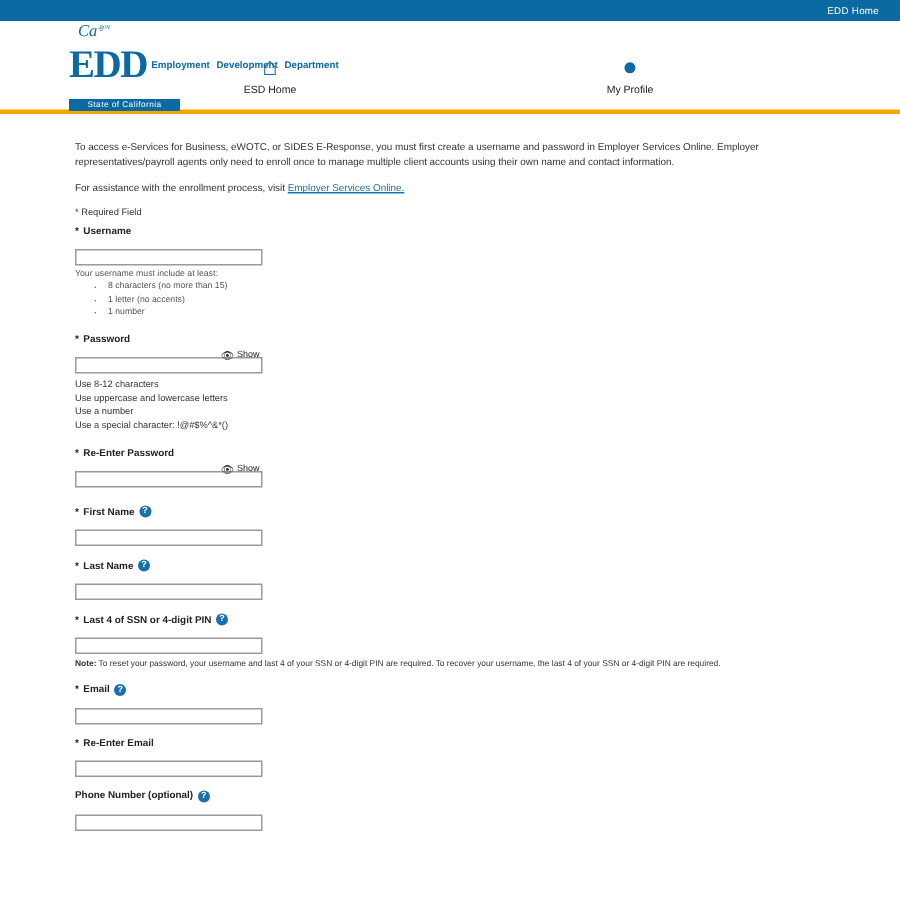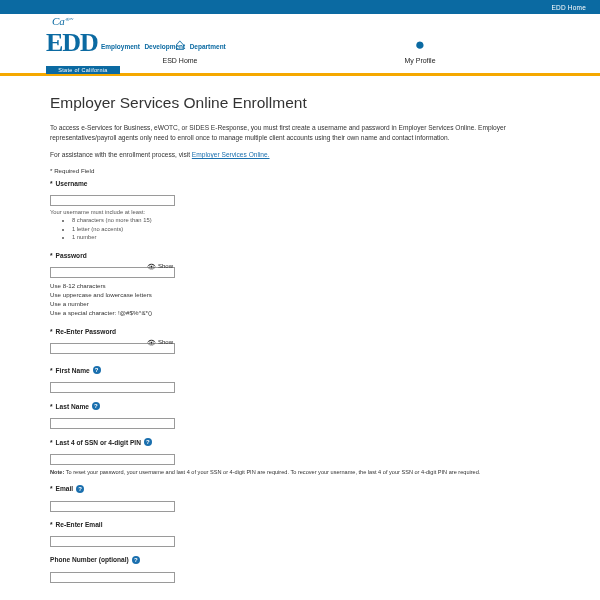--- a/index.html
+++ b/index.html
@@ -56,21 +56,21 @@
     background: #ffffff;
     border-bottom: 3px solid #f5a800;
     display: flex;
     align-items: center;
   }
   .logo-wrap {
     position: absolute;
     left: 46px;
     top: 2px;
     display: flex;
-    align-items: center;
+    align-items: flex-start;
   }
   .logo-edd {
     font-family: "Liberation Serif", serif;
     font-weight: bold;
     font-size: 26px;
     color: #0b6aa2;
     letter-spacing: -1px;
     line-height: 26px;
   }
   .logo-text {
@@ -267,21 +267,20 @@
     </a>
     <a class="hnav-item" href="#">
       <span class="hnav-icon">●</span>
       <span class="hnav-label">My Profile</span>
     </a>
   </div>
 </div>
 
 <div class="content">
 
-  <h1>Employer Services Online Enrollment</h1>
 
   <p class="intro">To access e-Services for Business, eWOTC, or SIDES E-Response, you must first create a username and password in Employer Services Online. Employer representatives/payroll agents only need to enroll once to manage multiple client accounts using their own name and contact information.</p>
 
   <p class="assist">
     <span>For assistance with the enrollment process, visit </span><a href="#">Employer Services Online.</a>
   </p>
 
   <p class="required-note">* Required Field</p>
 
   <div class="field">

